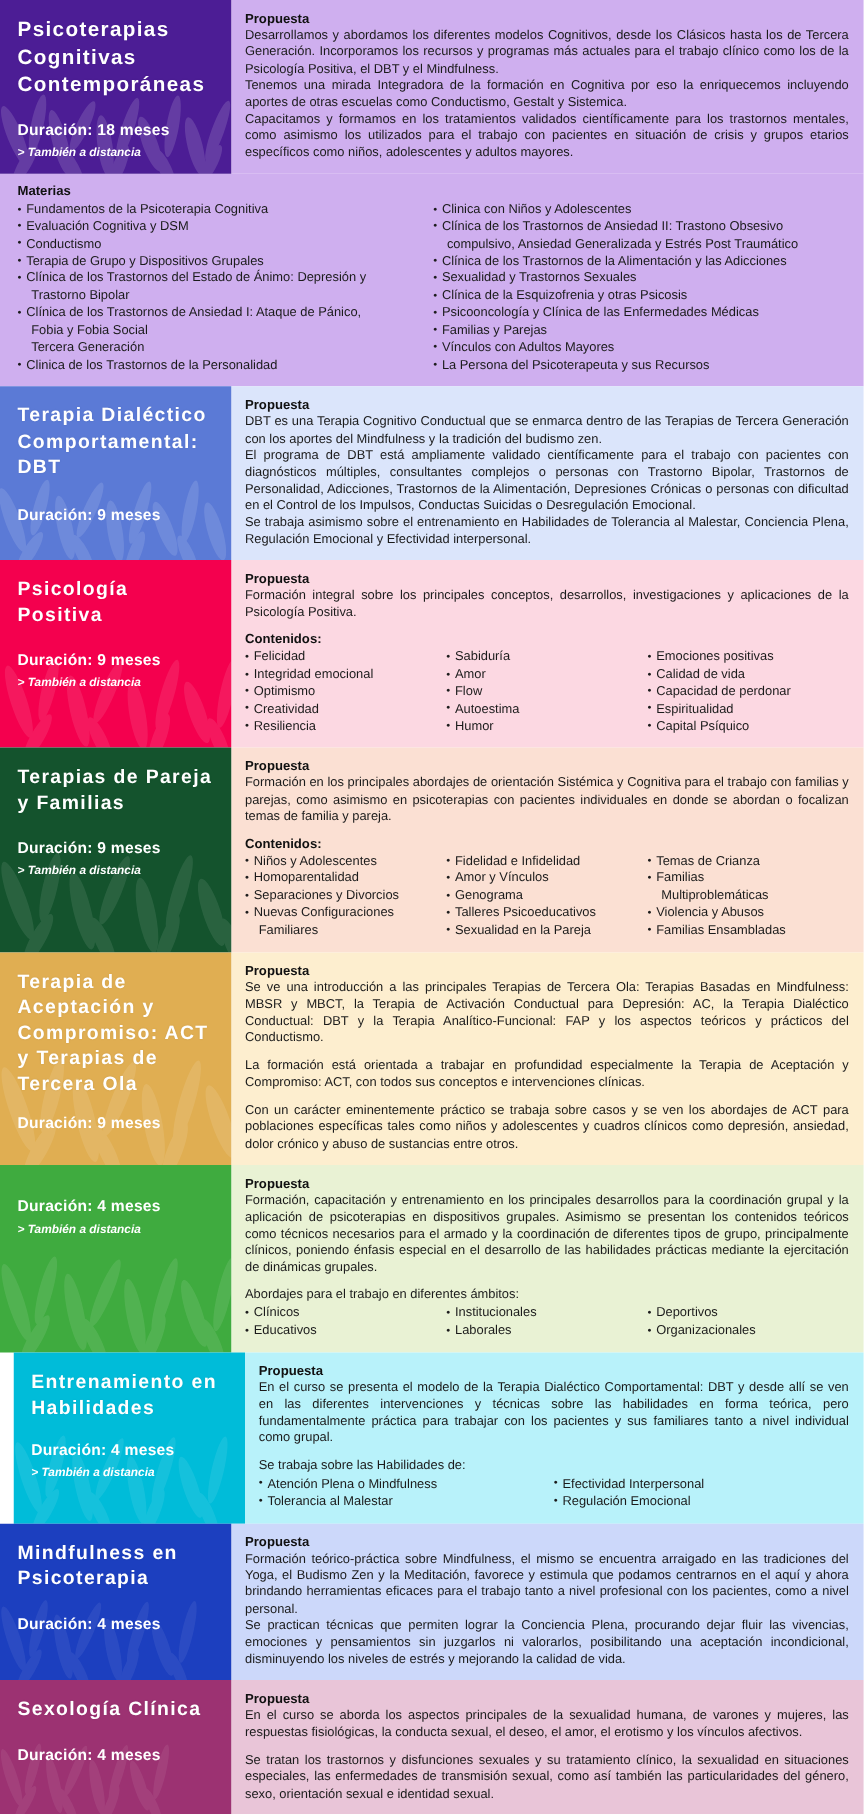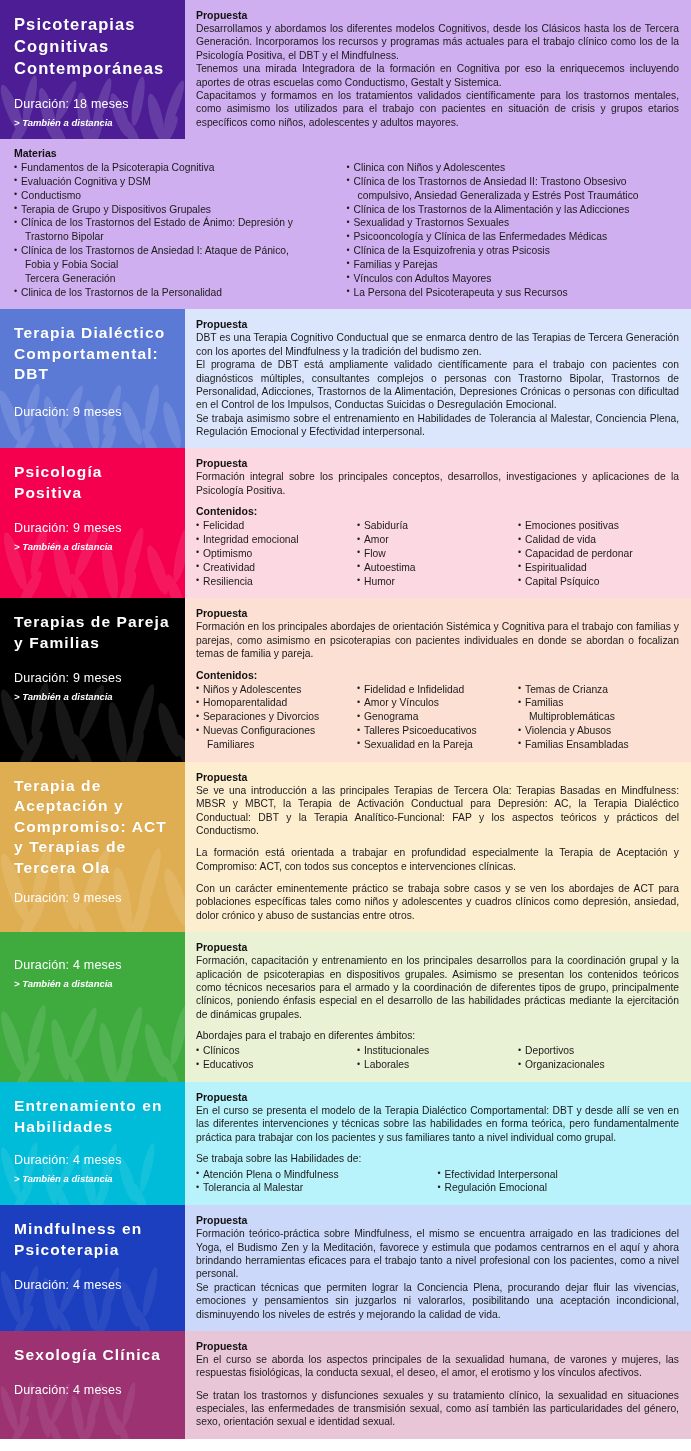--- a/index.html
+++ b/index.html
@@ -36,21 +36,21 @@
   .prog-title{
     font-size:15.5px;
     font-weight:bold;
     line-height:1.32;
     letter-spacing:1.1px;
     color:#ffffff;
     text-shadow:0 0 2px rgba(0,0,0,.08);
   }
   .prog-dur{
     font-size:12.5px;
-    font-weight:normal;
+    font-weight:bold;
     color:#ffffff;
     letter-spacing:.2px;
   }
   .prog-dist{
     font-size:9.5px;
     font-style:italic;
     font-weight:bold;
     color:#ffffff;
     margin-top:6px;
     letter-spacing:0px;
@@ -109,33 +109,33 @@
 
   
   .s2 .left{ background:#5b7ad6; }
   .s2 .right{ background:#dbe5fb; }
 
   
   .s3 .left{ background:#f4004e; }
   .s3 .right{ background:#fcd8e2; }
 
   
-  .s4 .left{ background:#000000; }
+  .s4 .left{ background:#14532d; }
   .s4 .right{ background:#fbe0d3; }
 
   
   .s5 .left{ background:#e0ae52; }
   .s5 .right{ background:#fdeecf; }
 
   
   .s6 .left{ background:#3fab3f; }
   .s6 .right{ background:#e9f2d4; }
 
   
-  .s7 .left{ background:#00bcd9; }
+  .s7 .left{ background:#00bcd9;margin-left:11px; }
   .s7 .right{ background:#b8f2fa; }
 
   
   .s8 .left{ background:#1c3fbf; }
   .s8 .right{ background:#ccd8fa; }
 
   
   .s9 .left{ background:#9c3272; }
   .s9 .right{ background:#e9c5d8; }
 </style>
@@ -197,22 +197,22 @@
         <li class="dot">Clinica de los Trastornos de la Personalidad</li>
       </ul>
     </div>
     <div class="col">
       <ul class="items">
         <li class="dot">Clinica con Niños y Adolescentes</li>
         <li class="dot">Clínica de los Trastornos de Ansiedad II: Trastono Obsesivo</li>
         <li class="cont">compulsivo, Ansiedad Generalizada y Estrés Post Traumático</li>
         <li class="dot">Clínica de los Trastornos de la Alimentación y las Adicciones</li>
         <li class="dot">Sexualidad y Trastornos Sexuales</li>
+        <li class="dot">Clínica de la Esquizofrenia y otras Psicosis</li>
         <li class="dot">Psicooncología y Clínica de las Enfermedades Médicas</li>
-        <li class="dot">Clínica de la Esquizofrenia y otras Psicosis</li>
         <li class="dot">Familias y Parejas</li>
         <li class="dot">Vínculos con Adultos Mayores</li>
         <li class="dot">La Persona del Psicoterapeuta y sus Recursos</li>
       </ul>
     </div>
   </div>
 </div>
 
 <div class="program s2">
   <div class="left">

